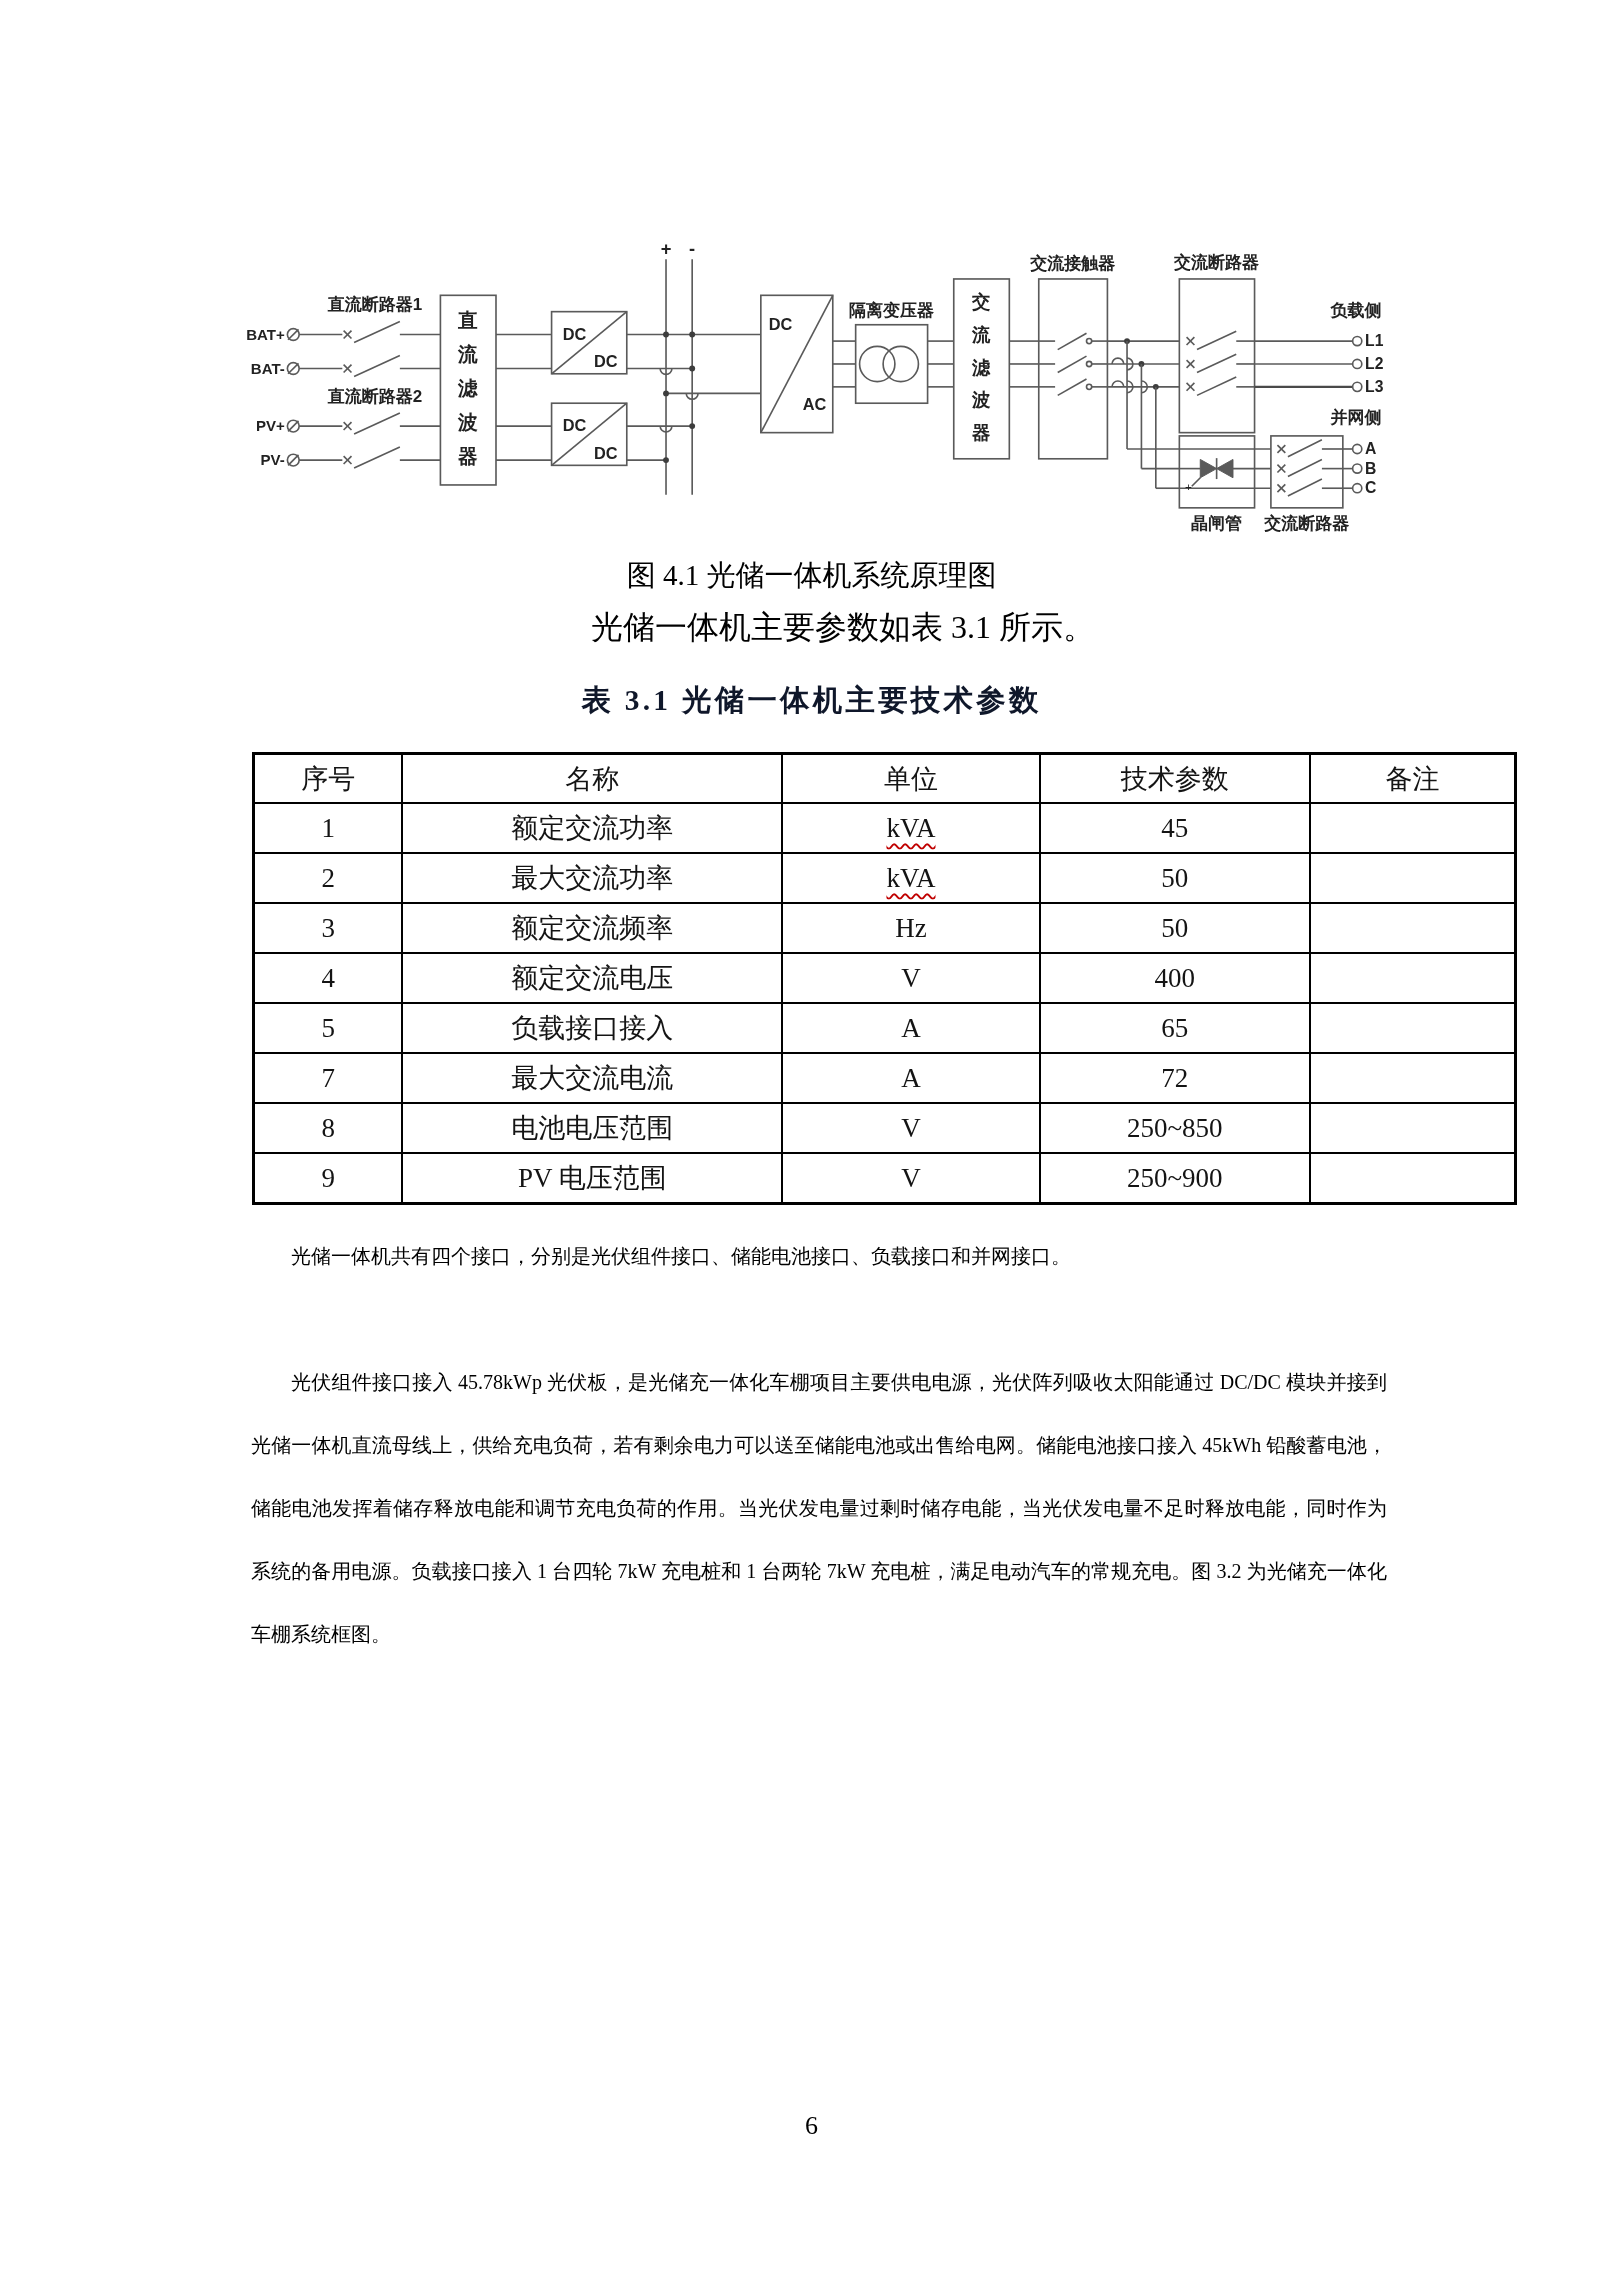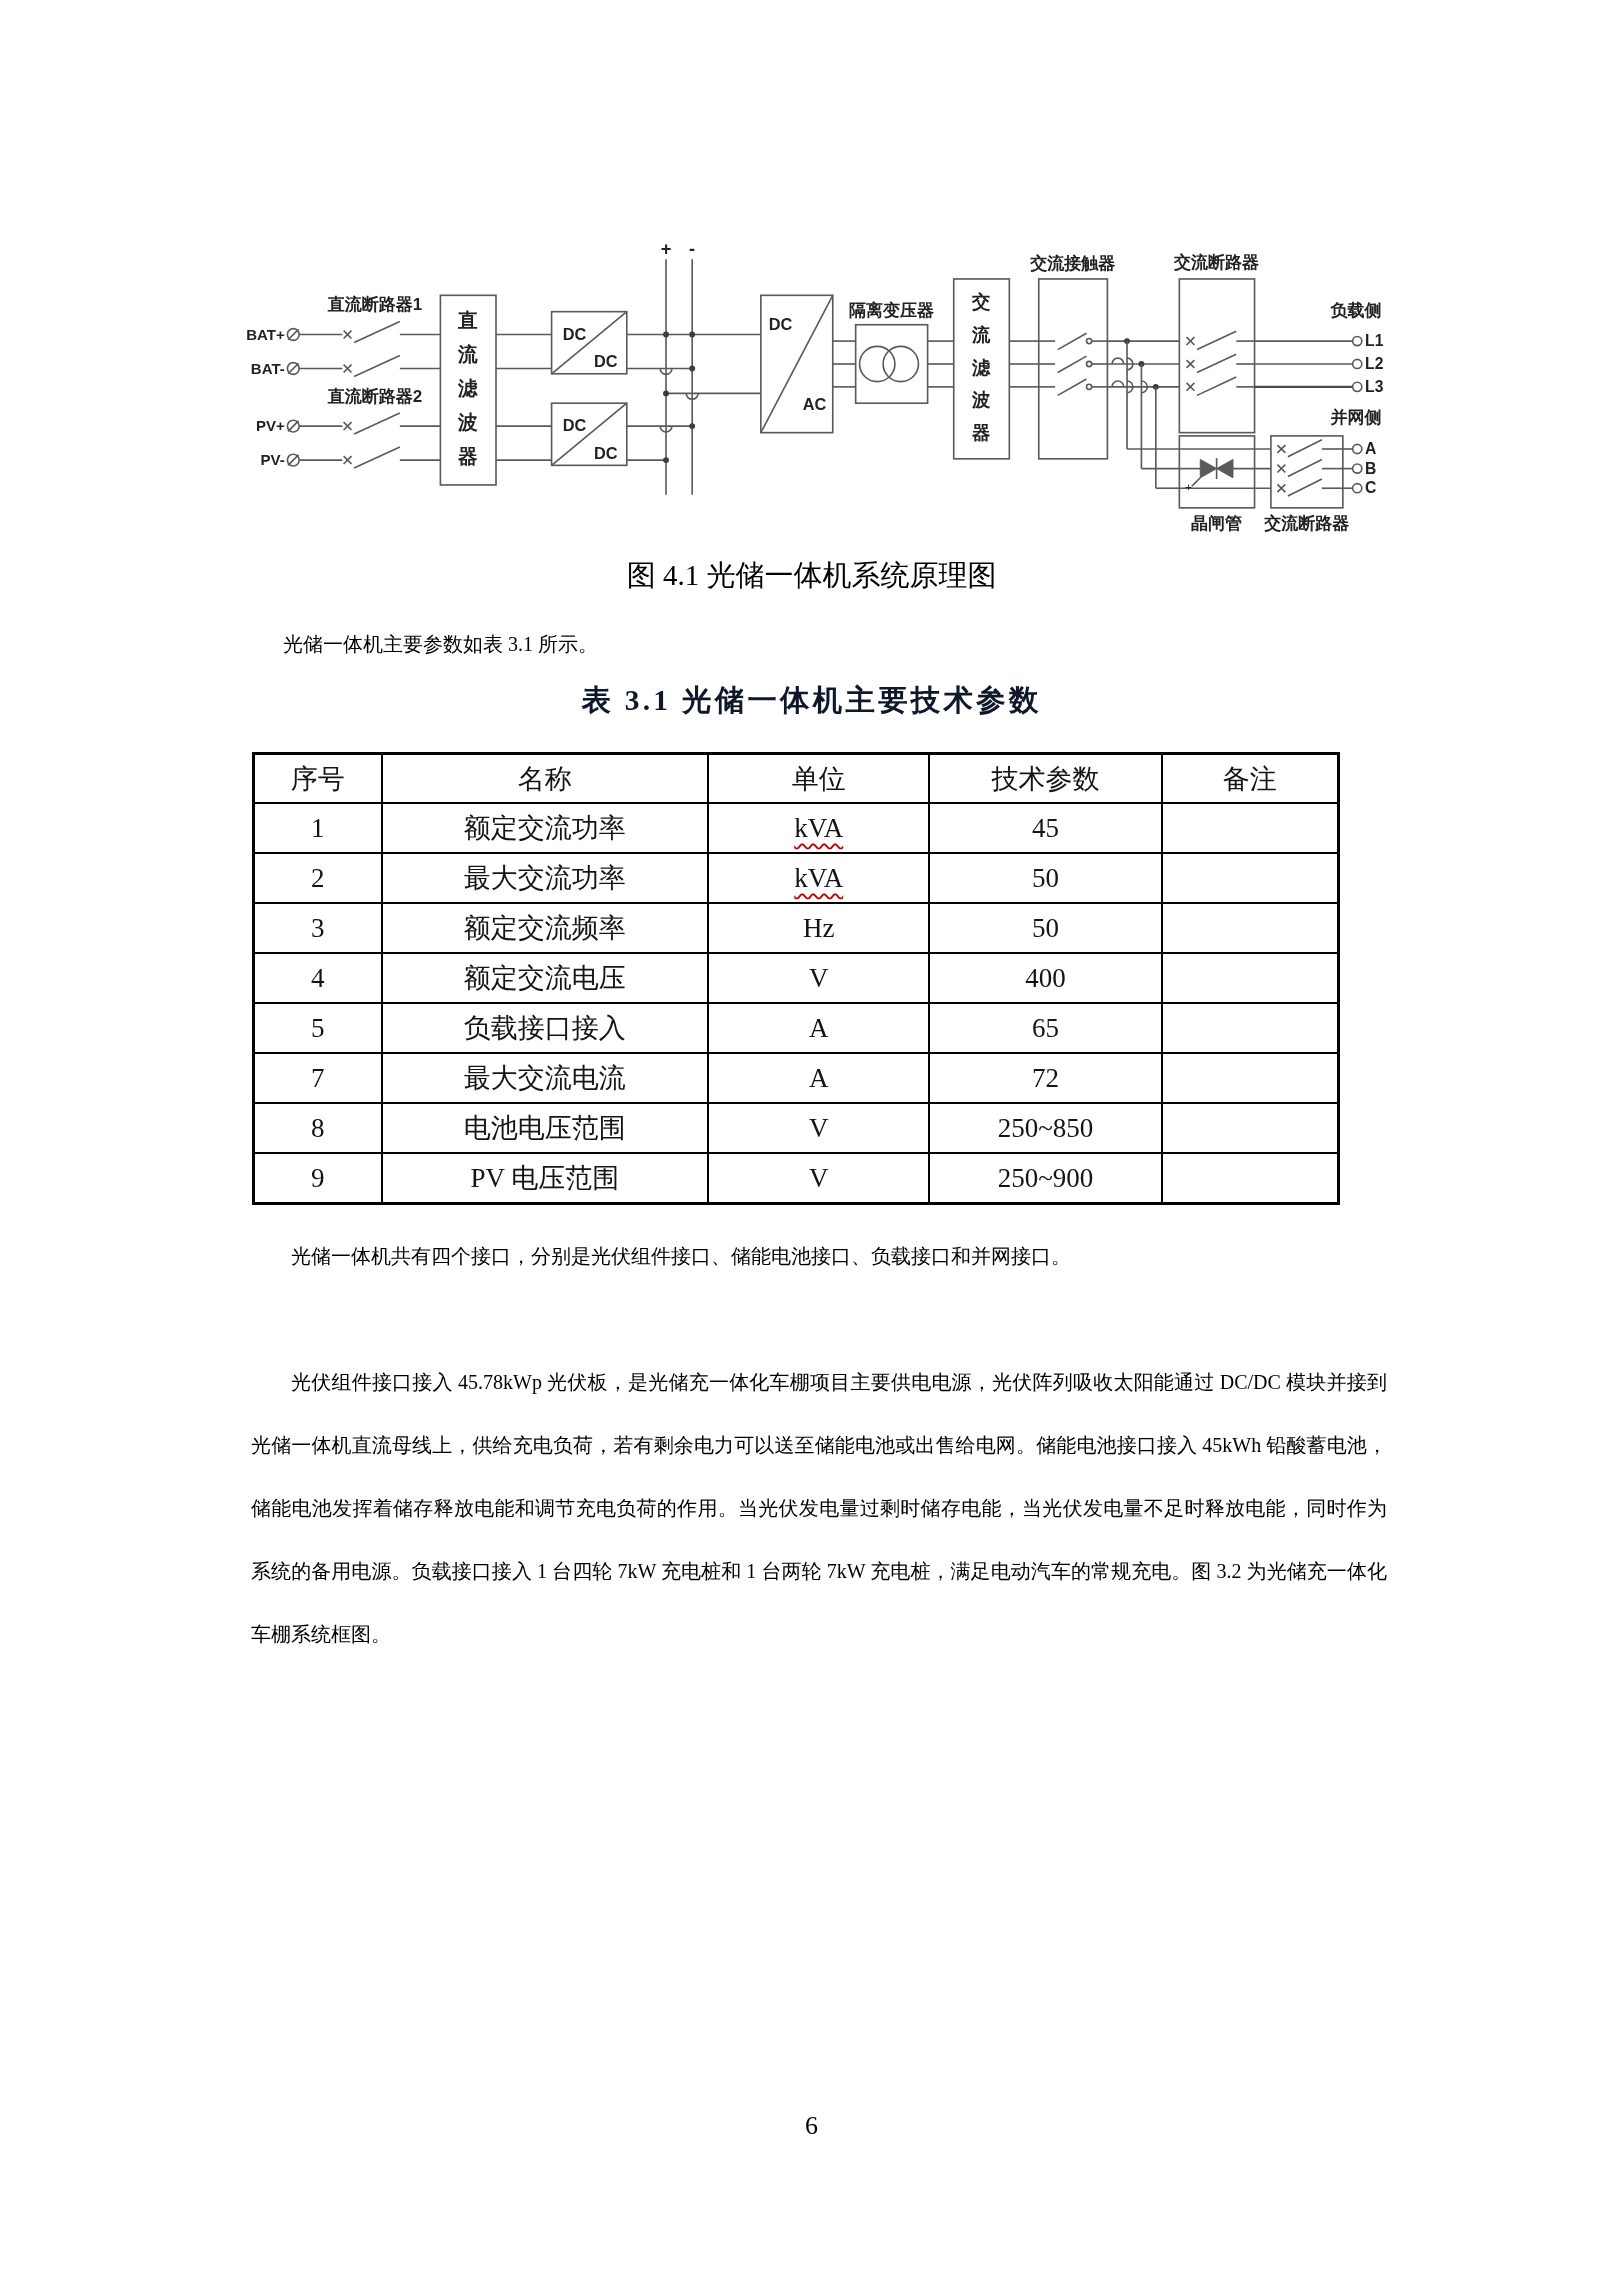--- a/index.html
+++ b/index.html
@@ -18,27 +18,27 @@
   .diagram .conv{font-size:25px;font-weight:bold;}
   .diagram .buspm{font-size:28px;font-weight:bold;}
   .diagram .tlabel{font-size:24px;font-weight:bold;}
   .diagram .vstack{font-size:30px;font-weight:bold;}
   .diagram .vsmall{font-size:28px;font-weight:bold;}
   .diagram .tri{fill:#5a5a5a;stroke:#5a5a5a;stroke-width:1.5;}
 
   
   .fig-caption{position:absolute;top:558px;left:0;width:100%;text-align:center;
                font-size:29px;line-height:34px;}
-  .intro-para{position:absolute;top:627px;left:243px;width:1136px;
-              font-size:20px;line-height:34px;text-indent:2em;}
+  .intro-para{position:absolute;top:610px;left:243px;width:1136px;
+              font-size:32px;line-height:34px;text-indent:2em;text-align:center;}
   .tbl-title{position:absolute;top:681px;left:0;width:100%;text-align:center;
              font-size:29.4px;font-weight:bold;letter-spacing:3.3px;color:#0f172a;}
 
   
-  table.params{position:absolute;left:252px;top:752px;width:1088px;
+  table.params{position:absolute;left:252px;top:752px;width:1265px;
                border-collapse:collapse;table-layout:fixed;
                font-size:27px;text-align:center;color:#141414;
                border:3.3px solid #000;}
   table.params th,table.params td{border:2.3px solid #000;padding:0;
                vertical-align:middle;font-weight:normal;overflow:hidden;white-space:nowrap;}
   table.params thead th{height:47px;}
   table.params tbody td{height:48px;}
   table.params .wavy{text-decoration:underline;text-decoration-style:wavy;
                text-decoration-color:#c00000;text-decoration-thickness:2px;
                text-underline-offset:5.9px;}

